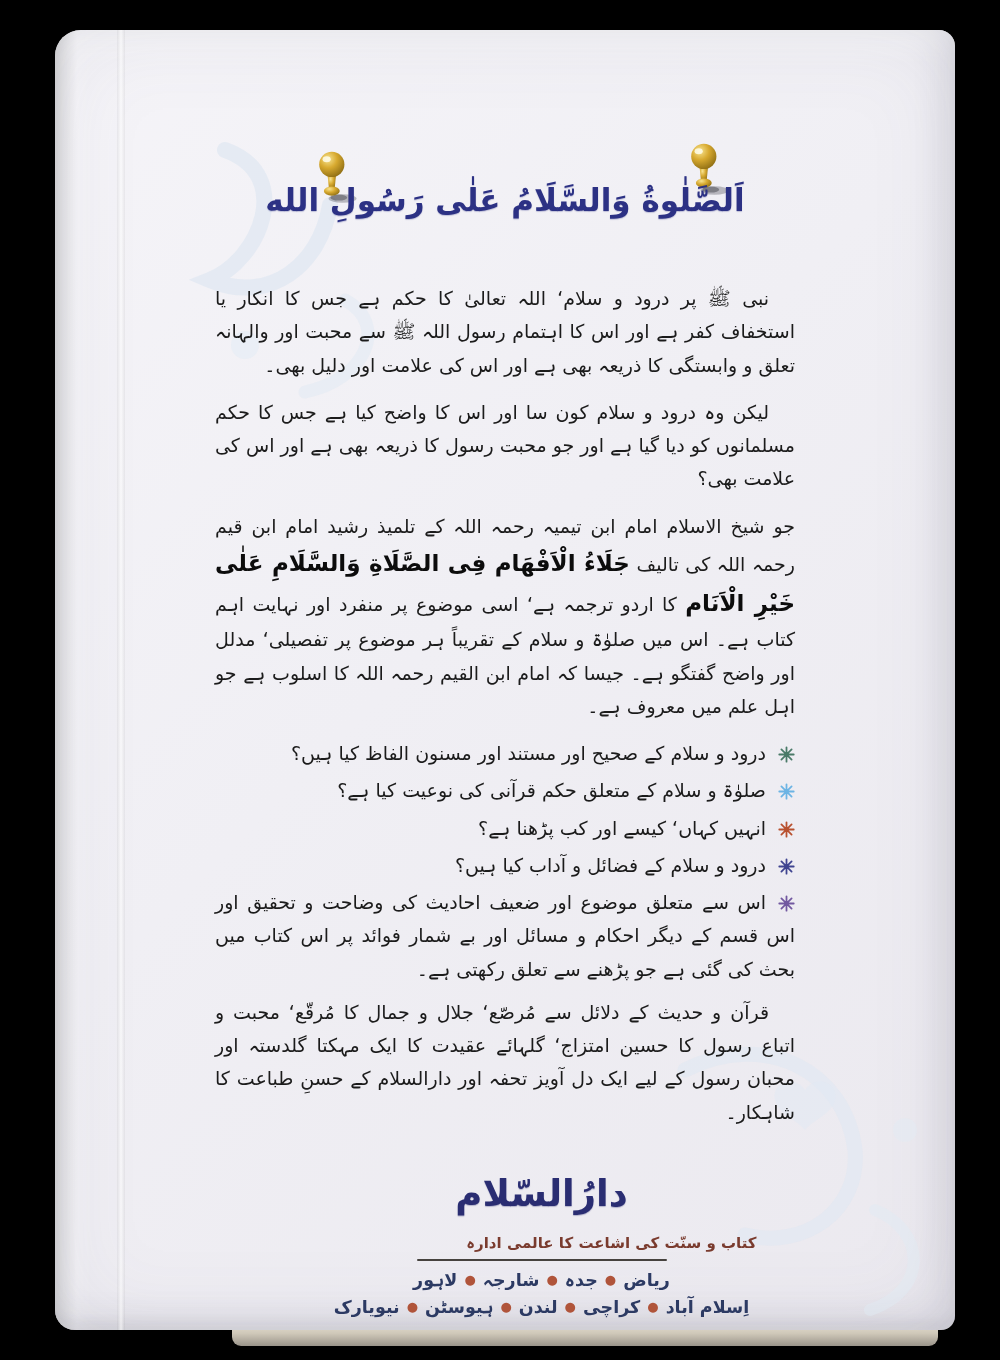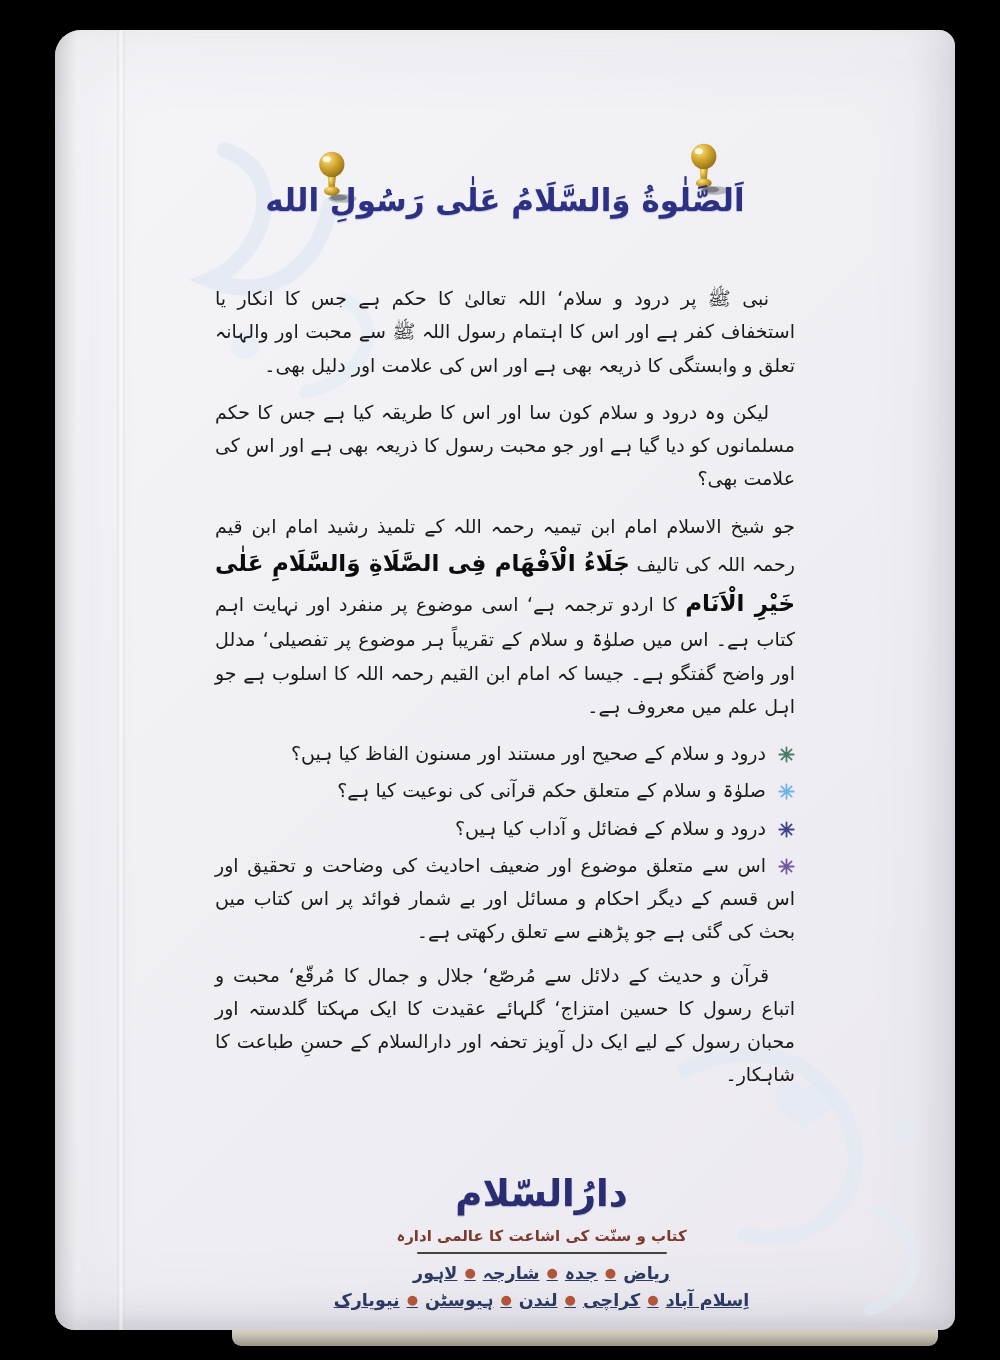--- a/index.html
+++ b/index.html
@@ -80,26 +80,26 @@
     position:absolute;left:13px;right:0;top:1142px;
     text-align:center;direction:rtl;
   }
   .publisher-inner{width:430px;margin:0 auto;position:relative;left:30px;}
   .publisher-logo{
     font-size:37px;font-weight:bold;color:#2a2d72;
     text-shadow:0 1px 1px rgba(42,45,114,.3);
     letter-spacing:-1px;
   }
   .publisher-tagline{
-    margin-top:12px;font-size:15px;color:#7a3b2e;font-weight:bold;
+    margin-top:19px;font-size:15px;color:#7a3b2e;font-weight:bold;text-align:right;
   }
   .tagline-rule{
     width:250px;height:2px;background:#46423e;margin:7px auto 6px auto;border-radius:1px;
   }
-  .cities{font-size:17.5px;color:#2c3a63;font-weight:bold;line-height:1.55;text-decoration:underline;}
+  .cities{font-size:17.5px;color:#2c3a63;font-weight:bold;line-height:1.55;}
   .cities .dot{color:#b0543a;padding:0 7px;font-size:13px;vertical-align:2px;}
 </style>
 </head>
 <body>
 
 <div class="stage">
 
   <div class="pages-edge"></div>
 
   <div class="book">
@@ -138,33 +138,38 @@
       <path d="M15 27 L24 27 L22.5 42 L16.5 42 Z" fill="url(#pinGold)"></path>
       <ellipse cx="19.5" cy="44" rx="8.5" ry="5" fill="url(#pinGold)"></ellipse>
       <circle cx="19.5" cy="15.5" r="13.5" fill="url(#pinGold)"></circle>
       <ellipse cx="14" cy="10" rx="4.4" ry="3.2" fill="rgba(255,255,242,.8)"></ellipse>
     </svg>
 
     <div class="calligraphy-title">اَلصَّلٰوةُ وَالسَّلَامُ عَلٰی رَسُولِ الله</div>
 
     <div class="text-col">
       <p class="para">نبی ﷺ پر درود و سلام‘ اللہ تعالیٰ کا حکم ہے جس کا انکار یا استخفاف کفر ہے اور اس کا اہتمام رسول اللہ ﷺ سے محبت اور والہانہ تعلق و وابستگی کا ذریعہ بھی ہے اور اس کی علامت اور دلیل بھی۔</p>
-      <p class="para">لیکن وہ درود و سلام کون سا اور اس کا طریقہ کیا ہے جس کا حکم مسلمانوں کو دیا گیا ہے اور جو محبت رسول کا ذریعہ بھی ہے اور اس کی علامت بھی؟</p>
+      <p class="para">لیکن وہ درود و سلام کون سا اور اس کا واضح کیا ہے جس کا حکم مسلمانوں کو دیا گیا ہے اور جو محبت رسول کا ذریعہ بھی ہے اور اس کی علامت بھی؟</p>
       <p class="para no-indent"><span>جو شیخ الاسلام امام ابن تیمیہ رحمہ اللہ کے تلمیذ رشید امام ابن قیم رحمہ اللہ کی تالیف </span><span class="book-title-inline">جَلَاءُ الْاَفْهَام فِی الصَّلَاةِ وَالسَّلَامِ عَلٰی خَیْرِ الْاَنَام</span><span> کا اردو ترجمہ ہے‘ اسی موضوع پر منفرد اور نہایت اہم کتاب ہے۔ اس میں صلوٰۃ و سلام کے تقریباً ہر موضوع پر تفصیلی‘ مدلل اور واضح گفتگو ہے۔ جیسا کہ امام ابن القیم رحمہ اللہ کا اسلوب ہے جو اہل علم میں معروف ہے۔</span></p>
 
       <div class="bullets">
         <div class="bullet">
           <svg class="star" width="17" height="17" viewBox="0 0 20 20">
               <path d="M10 1.5 V18.5 M1.5 10 H18.5 M4 4 L16 16 M16 4 L4 16" stroke-width="2.1" stroke-linecap="round" fill="none" stroke="#4a7a68"></path>
             </svg><span class="bullet-text">درود و سلام کے صحیح اور مستند اور مسنون الفاظ کیا ہیں؟</span>
         </div>
         <div class="bullet">
           <svg class="star" width="17" height="17" viewBox="0 0 20 20">
               <path d="M10 1.5 V18.5 M1.5 10 H18.5 M4 4 L16 16 M16 4 L4 16" stroke-width="2.1" stroke-linecap="round" fill="none" stroke="#6cb4e4"></path>
             </svg><span class="bullet-text">صلوٰۃ و سلام کے متعلق حکم قرآنی کی نوعیت کیا ہے؟</span>
+        </div>
+        <div class="bullet">
+          <svg class="star" width="17" height="17" viewBox="0 0 20 20">
+              <path d="M10 1.5 V18.5 M1.5 10 H18.5 M4 4 L16 16 M16 4 L4 16" stroke-width="2.1" stroke-linecap="round" fill="none" stroke="#b8502e"></path>
+            </svg><span class="bullet-text">انہیں کہاں‘ کیسے اور کب پڑھنا ہے؟</span>
         </div>
         <div class="bullet">
           <svg class="star" width="17" height="17" viewBox="0 0 20 20">
               <path d="M10 1.5 V18.5 M1.5 10 H18.5 M4 4 L16 16 M16 4 L4 16" stroke-width="2.1" stroke-linecap="round" fill="none" stroke="#3f4490"></path>
             </svg><span class="bullet-text">درود و سلام کے فضائل و آداب کیا ہیں؟</span>
         </div>
         <div class="bullet">
           <svg class="star" width="17" height="17" viewBox="0 0 20 20">
               <path d="M10 1.5 V18.5 M1.5 10 H18.5 M4 4 L16 16 M16 4 L4 16" stroke-width="2.1" stroke-linecap="round" fill="none" stroke="#7258a0"></path>
             </svg><span class="bullet-text">اس سے متعلق موضوع اور ضعیف احادیث کی وضاحت و تحقیق اور اس قسم کے دیگر احکام و مسائل اور بے شمار فوائد پر اس کتاب میں بحث کی گئی ہے جو پڑھنے سے تعلق رکھتی ہے۔</span>

